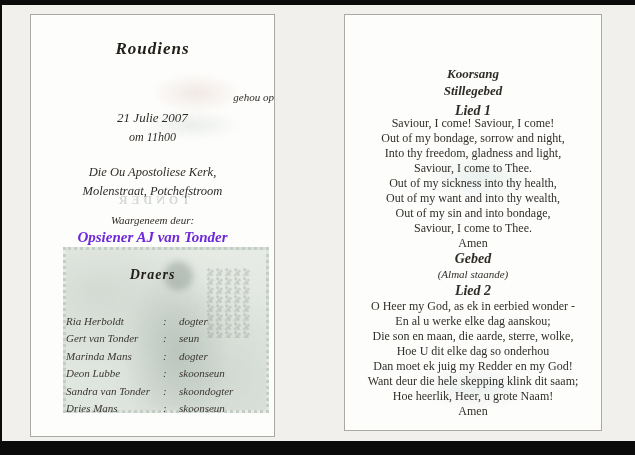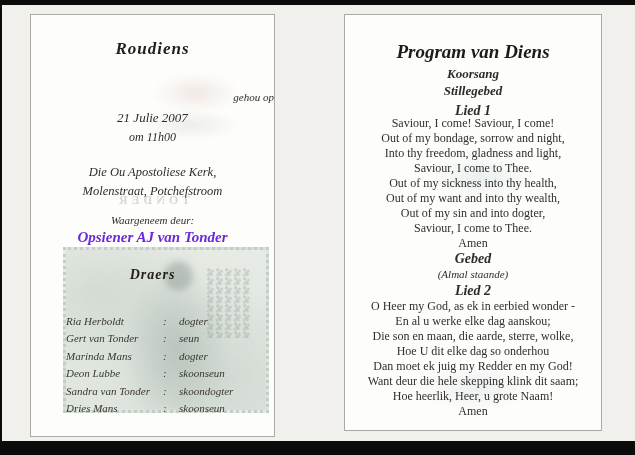--- a/index.html
+++ b/index.html
@@ -157,33 +157,32 @@
           <span>:</span>
           <span>skoonseun</span>
         </div>
       </div>
     </div>
 
     <div class="page page-right">
       <div class="smudge sm-r1"></div>
       <div class="smudge sm-r2"></div>
 
-      <div class="c bold-ital rp-title">Program van Diens</div>
       <div class="c bold-ital rp-koorsang">Koorsang</div>
       <div class="c bold-ital rp-stille">Stillegebed</div>
       <div class="c bold-ital rp-lied1">Lied 1</div>
 
       <div class="c rp-lied1-lines">
         <div class="hymn-line">Saviour, I come! Saviour, I come!</div>
         <div class="hymn-line">Out of my bondage, sorrow and night,</div>
         <div class="hymn-line">Into thy freedom, gladness and light,</div>
         <div class="hymn-line">Saviour, I come to Thee.</div>
         <div class="hymn-line">Out of my sickness into thy health,</div>
         <div class="hymn-line">Out of my want and into thy wealth,</div>
-        <div class="hymn-line">Out of my sin and into dogter,</div>
+        <div class="hymn-line">Out of my sin and into bondage,</div>
         <div class="hymn-line">Saviour, I come to Thee.</div>
         <div class="hymn-line">Amen</div>
       </div>
 
       <div class="c bold-ital rp-gebed">Gebed</div>
       <div class="c ital rp-note">(Almal staande)</div>
       <div class="c bold-ital rp-lied2">Lied 2</div>
 
       <div class="c rp-lied2-lines">
         <div class="hymn-line">O Heer my God, as ek in eerbied wonder -</div>

